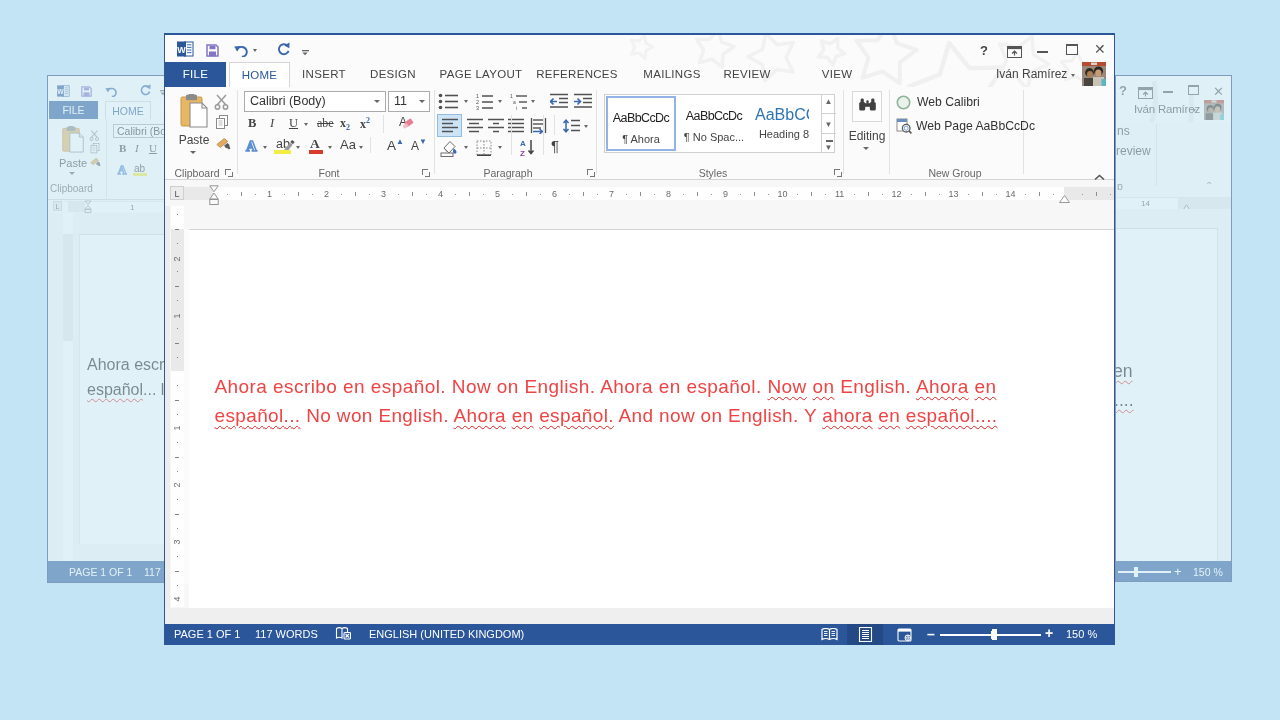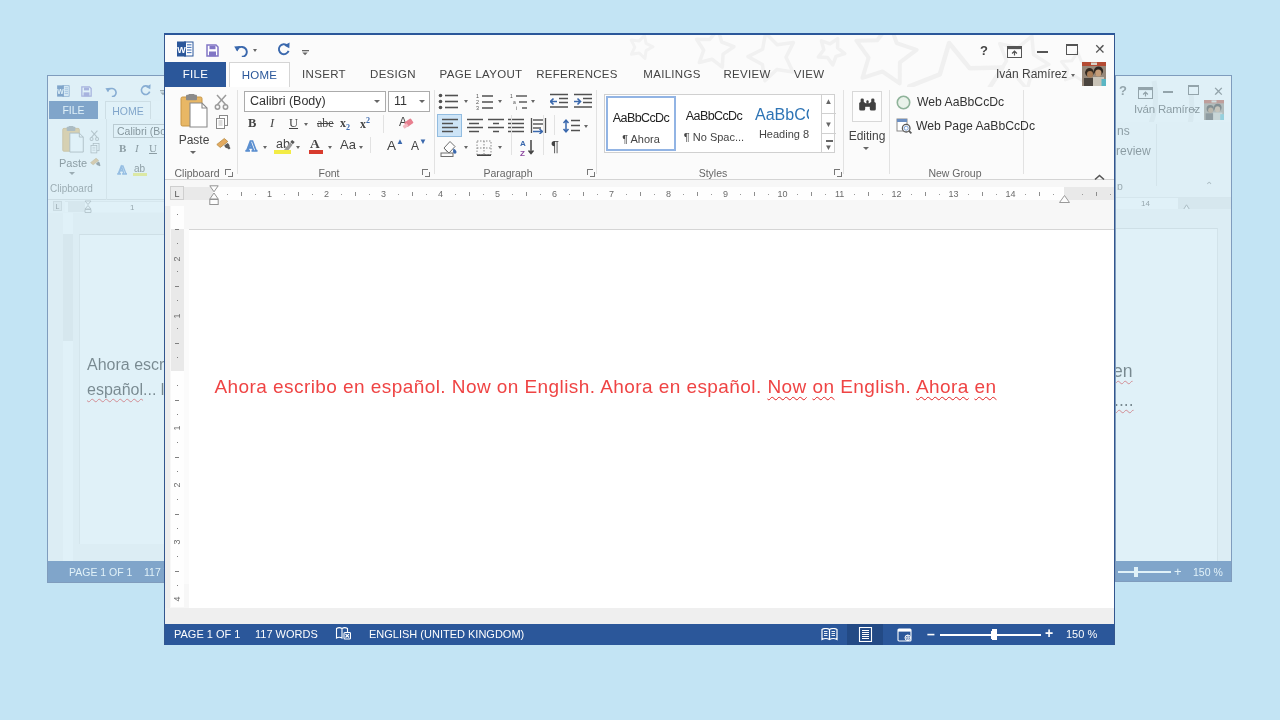--- a/index.html
+++ b/index.html
@@ -247,21 +247,21 @@
 </div>
 <div id="tabrow" class="abs">
  <div class="abs" style="left:0;top:0;width:61px;height:25px;background:#2b579a;color:#fff;font-size:11.5px;letter-spacing:0.3px;text-align:center;line-height:25px">FILE</div>
  <div class="abs" style="left:64px;top:0;width:61px;height:25px;background:#fff;border:1px solid #d5d5d5;border-bottom:none;color:#2b579a;font-size:11.5px;letter-spacing:0.3px;text-align:center;line-height:24px">HOME</div>
  <div class="tabtext" style="left:159px">INSERT</div>
       <div class="tabtext" style="left:228px">DESIGN</div>
       <div class="tabtext" style="left:316px">PAGE LAYOUT</div>
       <div class="tabtext" style="left:412px">REFERENCES</div>
       <div class="tabtext" style="left:507px">MAILINGS</div>
       <div class="tabtext" style="left:582px">REVIEW</div>
-      <div class="tabtext" style="left:644px">VIEW</div>
+      <div class="tabtext" style="left:672px">VIEW</div>
  <div class="abs" style="left:831px;top:5px;font-size:12px;color:#444;white-space:nowrap">Iván Ramírez</div>
  <div class="minidd" style="left:906px;top:12px"></div>
  <div class="abs" style="left:917px;top:0px"><svg width="24" height="24" viewBox="0 0 24 24">
 <rect width="24" height="24" fill="#97897b"></rect>
 <rect x="0" y="0" width="24" height="4" fill="#b44b33"></rect>
 <rect x="9" y="0.5" width="6" height="2.5" fill="#d8d3c8"></rect>
 <circle cx="7.5" cy="10.5" r="4.4" fill="#33291f"></circle>
 <ellipse cx="8" cy="12.3" rx="3" ry="3.3" fill="#ab7e58"></ellipse>
 <circle cx="16.5" cy="9" r="4.6" fill="#2e2620"></circle>
 <ellipse cx="16.3" cy="11" rx="3.2" ry="3.6" fill="#c49c78"></ellipse>
@@ -517,21 +517,21 @@
 <rect x="7" y="6.2" width="5" height="3.6"></rect>
 <rect x="8.4" y="3.2" width="2.2" height="3.6" rx="1"></rect>
           </g>
         </svg></div>
  <div class="abs" style="left:683px;top:42px;width:38px;text-align:center;font-size:12px;color:#444">Editing</div>
  <div class="dd" style="left:698px;top:60px"></div>
 
  <div class="abs" style="left:731px;top:8px"><svg width="15" height="15" viewBox="0 0 15 15">
 <circle cx="7.5" cy="7.5" r="6.2" fill="#e9f2ea" stroke="#8fb39a" stroke-width="1.6"></circle>
         </svg></div>
- <div class="abs" style="left:752px;top:8px;font-size:12.2px;color:#333">Web AaBbCcDc</div>
+ <div class="abs" style="left:752px;top:8px;font-size:12.2px;color:#333">Web Calibri</div>
  <div class="abs" style="left:731px;top:31px"><svg width="16" height="16" viewBox="0 0 16 16">
 <rect x="1" y="1" width="10" height="12" fill="#fff" stroke="#8a8a8a"></rect>
 <rect x="1" y="1" width="10" height="3" fill="#6c8fc2"></rect>
 <circle cx="10.2" cy="10.2" r="3.8" fill="#fff" stroke="#5a5a5a" stroke-width="1.3"></circle>
 <line x1="12.9" y1="12.9" x2="15.4" y2="15.4" stroke="#5a5a5a" stroke-width="1.7"></line>
 <circle cx="10.2" cy="10.2" r="2" fill="none" stroke="#7ba0d6" stroke-width="1"></circle>
         </svg></div>
  <div class="abs" style="left:751px;top:32px;font-size:12.2px;color:#333">Web Page AaBbCcDc</div>
  <div class="glabel" style="left:790px">New Group</div>
  <div class="abs" style="left:929px;top:80px"><svg width="11" height="7" viewBox="0 0 11 7">
@@ -646,20 +646,21 @@
         <div class="vtick" style="top:307.5px"></div>
         <div class="vdot" style="top:321.8px"></div>
         <div class="vdot" style="top:350.2px"></div>
         <div class="vtick" style="top:364.5px"></div>
         <div class="vdot" style="top:378.8px"></div>
  </div>
  <div class="abs" style="left:24px;top:23px;width:925px;height:379px;background:#fff;border-top:1px solid #d5d5d5"></div>
  <div class="abs" style="left:0px;top:402px;width:949px;height:16px;background:#efefef"></div>
  <div class="abs" style="left:19px;top:23px;width:5px;height:355px;background:#fbfbfb"></div>
  <div class="doctext dl1">Ahora escribo en español. Now on English. Ahora en español. <span class="sq">Now</span> <span class="sq">on</span> English. <span class="sq">Ahora</span> <span class="sq">en</span></div>
+ <div class="doctext dl2"><span class="sq">español...</span> No won English. <span class="sq">Ahora</span> <span class="sq">en</span> <span class="sq">español.</span> And now on English. Y <span class="sq">ahora</span> <span class="sq">en</span> <span class="sq">español....</span></div>
 </div>
 <div id="statusbar" class="abs">
  <span class="sbt" style="left:9px">PAGE 1 OF 1</span>
  <span class="sbt" style="left:90px">117 WORDS</span>
  <div class="abs" style="left:170px;top:3px"><svg width="16" height="14" viewBox="0 0 16 14">
 <path d="M7 1.5 C5.5 0.5 3 0.5 1.5 1.5 V11 C3 10.2 5.5 10.2 7 11 Z" fill="none" stroke="#fff" stroke-width="1.1"></path>
 <path d="M7 1.5 C8.5 0.5 11 0.5 12.5 1.5 V5" fill="none" stroke="#fff" stroke-width="1.1"></path>
 <rect x="9" y="5.5" width="6.5" height="6.5" rx="1" fill="none" stroke="#fff" stroke-width="1.1"></rect>
 <path d="M10.5 7 l3.5 3.5 M14 7 l-3.5 3.5" stroke="#fff" stroke-width="1.1"></path>
         </svg></div>

